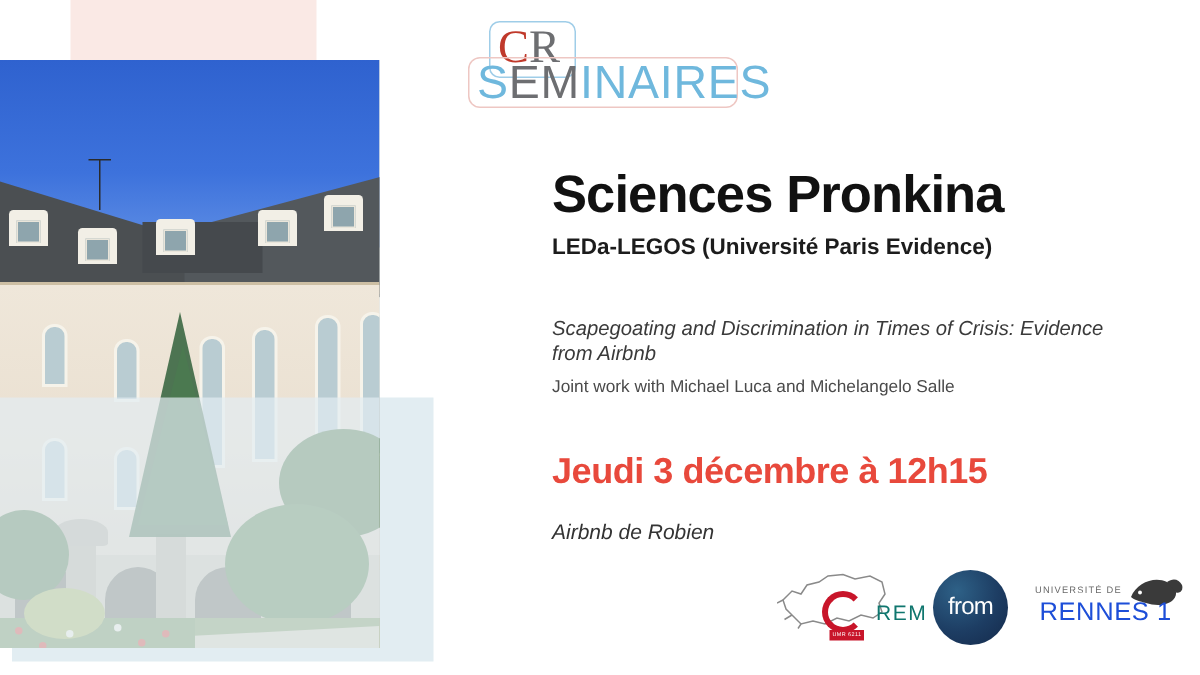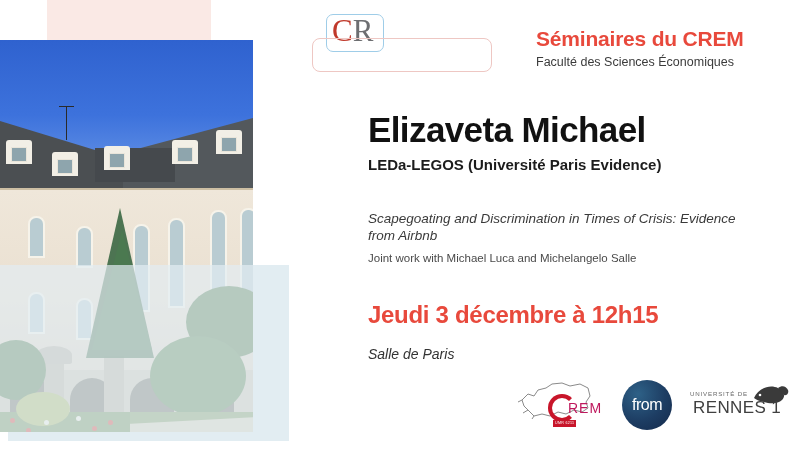--- a/index.html
+++ b/index.html
@@ -383,23 +383,23 @@
     position: absolute;
     left: 0; top: 0;
     width: 28px; height: 28px;
     border: 4px solid #c8152a;
     border-radius: 50%;
     border-right-color: transparent;
     box-sizing: border-box;
   }
   .crem-letters {
     position: absolute;
-    left: 20px; top: 6px;
+    left: 36px; top: 6px;
     font-size: 14px;
-    color: #be185d;
+    color: #0f766e;
     letter-spacing: 1px;
     line-height: 16px;
   }
   .crem-tag {
     position: absolute;
     left: 5px; top: 26px;
     font-size: 3.6px;
     color: #ffffff;
     background: #c8152a;
     padding: 1px 2px;
@@ -435,21 +435,21 @@
     left: 0; top: 4px;
     font-size: 6.2px;
     color: #6a6a6a;
     letter-spacing: 0.8px;
     line-height: 8px;
   }
   .rennes-big {
     position: absolute;
     left: 3px; top: 12px;
     font-size: 17px;
-    color: #404040;
+    color: #1d4ed8;
     letter-spacing: 0.4px;
     line-height: 20px;
   }
   .rennes-bird {
     position: absolute;
     left: 58px; top: -4px;
     width: 42px; height: 28px;
   }
 </style>
 </head>
@@ -507,34 +507,31 @@
     <div class="flower" style="left:92px;  top:386px;"></div>
     <div class="flower" style="left:108px; top:380px;"></div>
 
     <div class="photo-tint"></div>
   </div>
 
   <div class="cr-logo">
     <div class="cr-box"></div>
     <div class="cr-text"><span class="cr-c">C</span><span class="cr-r">R</span></div>
     <div class="sem-box"></div>
+    <div class="sem-text"><span>S</span><span class="sem-gray">EM</span><span>INAIRES</span></div>
   </div>
 
-  <div class="header-right">
-    <p class="header-title">Séminaires du CREM</p>
-    <p class="header-sub">Faculté des Sciences Économiques</p>
-  </div>
 
   <div class="content">
-    <p class="speaker-name">Elizaveta Michael</p>
+    <p class="speaker-name">Sciences Pronkina</p>
     <p class="speaker-affil">LEDa-LEGOS (Université Paris Evidence)</p>
     <p class="paper-title">Scapegoating and Discrimination in Times of Crisis: Evidence from Airbnb</p>
     <p class="joint-work">Joint work with Michael Luca and Michelangelo Salle</p>
     <p class="event-date">Jeudi 3 décembre à 12h15</p>
-    <p class="event-room">Salle de Paris</p>
+    <p class="event-room">Airbnb de Robien</p>
   </div>
 
   <div class="footer-logos">
 
     <div class="logo-crem">
       <svg class="crem-map" viewBox="0 0 76 40">
         <path d="M4 20 L10 14 L16 16 L20 10 L28 8 L34 4 L44 3 L52 6 L62 4 L70 8 L72 16 L68 22 L70 28 L64 32 L56 30 L48 34 L40 32 L32 36 L24 34 L16 36 L10 30 L6 26 Z" fill="none" stroke="#8a8a8a" stroke-width="1"></path>
         <path d="M4 20 L0 22 M10 30 L5 33 M16 36 L14 39" fill="none" stroke="#8a8a8a" stroke-width="1"></path>
       </svg>
       <div class="crem-mark">

